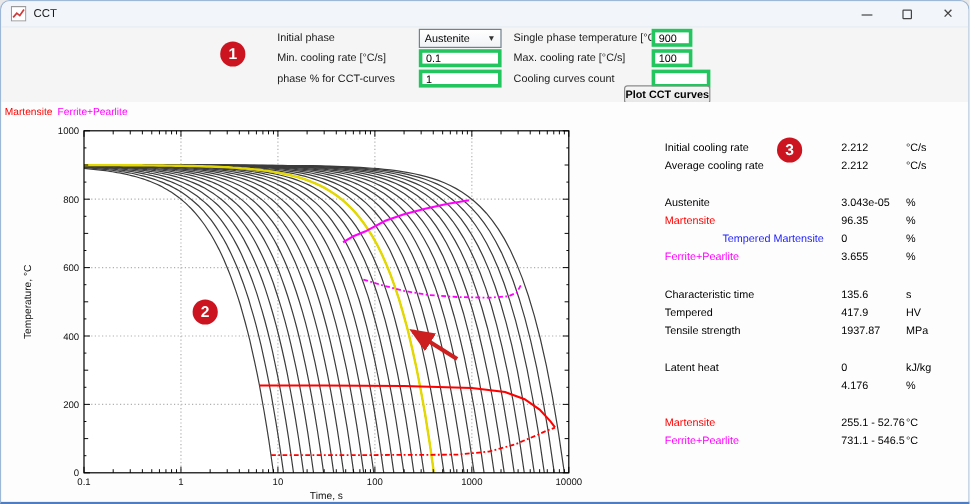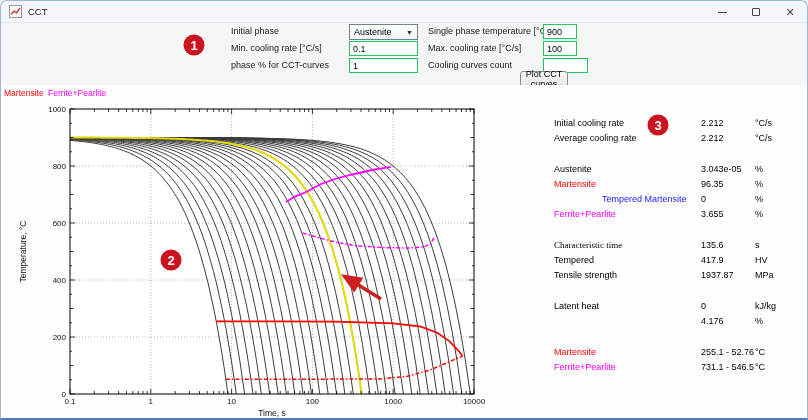--- a/index.html
+++ b/index.html
@@ -23,32 +23,32 @@
   #title-text { position:absolute; left:27px; top:5px; font-size:9.5px; color:#1a1a1a; }
   .winbtn { position:absolute; top:0; width:34px; height:22px; display:flex; align-items:center; justify-content:center; color:#444; }
   #btn-min  { right:68px; } #btn-max { right:34px; } #btn-close { right:0; }
   #btn-min .bar { width:9px; height:1px; background:#444; }
   #btn-max .box { width:8px; height:8px; border:1px solid #444; border-radius:1px; }
   #btn-close .x { font-size:11px; line-height:1; }
   
   #formstrip { position:absolute; left:0; top:22px; width:100%; height:62px; background:#f5f5f5; }
   .flabel { position:absolute; color:#1a1a1a; white-space:nowrap; }
   .tbox {
-    position:absolute; height:15px; border:1px solid #22c55e; background:#fff;
+    position:absolute; height:15px; border:3px solid #22c55e; background:#fff;
     font-family:inherit; font-size:9px; padding:0 3px; color:#000;
   }
   .combo {
     position:absolute; height:16px; border:1px solid #70818f; background:linear-gradient(#ffffff,#f1f3f5);
     display:flex; align-items:center; padding-left:4px; color:#000;
   }
   .combo .arrow { position:absolute; right:4px; top:4px; font-size:7px; color:#333; }
   #plot-btn {
-    position:absolute; left:519px; top:70px; width:48px; height:16px;
+    position:absolute; left:519px; top:70px; width:72px; height:16px;
     background:linear-gradient(#f6f6f6,#e6e6e6); border:1px solid #8a8a8a; border-radius:3px;
-    font-family:inherit; font-size:9px; display:flex; align-items:center; justify-content:center;
+    font-family:inherit; font-size:9px; display:flex; align-items:center; justify-content:center;font-weight:bold;
   }
   
   #main { position:absolute; left:0; top:84px; width:100%; height:334px; background:#fdfdfd;padding-left:19px; }
   .legend-item { position:absolute; top:3px; font-size:8.5px; white-space:nowrap; }
   #chart-wrap { position:absolute; left:0; top:0; width:530px; height:334px; }
   
   #results { position:absolute; left:537px; top:31px; width:262px; }
   .result-group { margin-bottom:16px; }
   .result-row { position:relative; height:15px; line-height:15px; white-space:nowrap; }
   .r-label { position:absolute; left:16px; }
@@ -345,21 +345,21 @@
             <span class="r-unit">%</span>
           </div>
           <div class="result-row">
             <span class="r-label" style="color: rgb(255, 0, 255);">Ferrite+Pearlite</span>
             <span class="r-value">3.655</span>
             <span class="r-unit">%</span>
           </div>
         </div>
         <div class="result-group">
           <div class="result-row">
-            <span class="r-label" style="color: rgb(0, 0, 0); font-family: Liberation Serif, serif;">Characteristic time</span>
+            <span class="r-label" style="color: rgb(0, 0, 0);">Characteristic time</span>
             <span class="r-value">135.6</span>
             <span class="r-unit">s</span>
           </div>
           <div class="result-row">
             <span class="r-label" style="color: rgb(0, 0, 0);">Tempered</span>
             <span class="r-value">417.9</span>
             <span class="r-unit">HV</span>
           </div>
           <div class="result-row">
             <span class="r-label" style="color: rgb(0, 0, 0); text-align: center;">Tensile strength</span>

